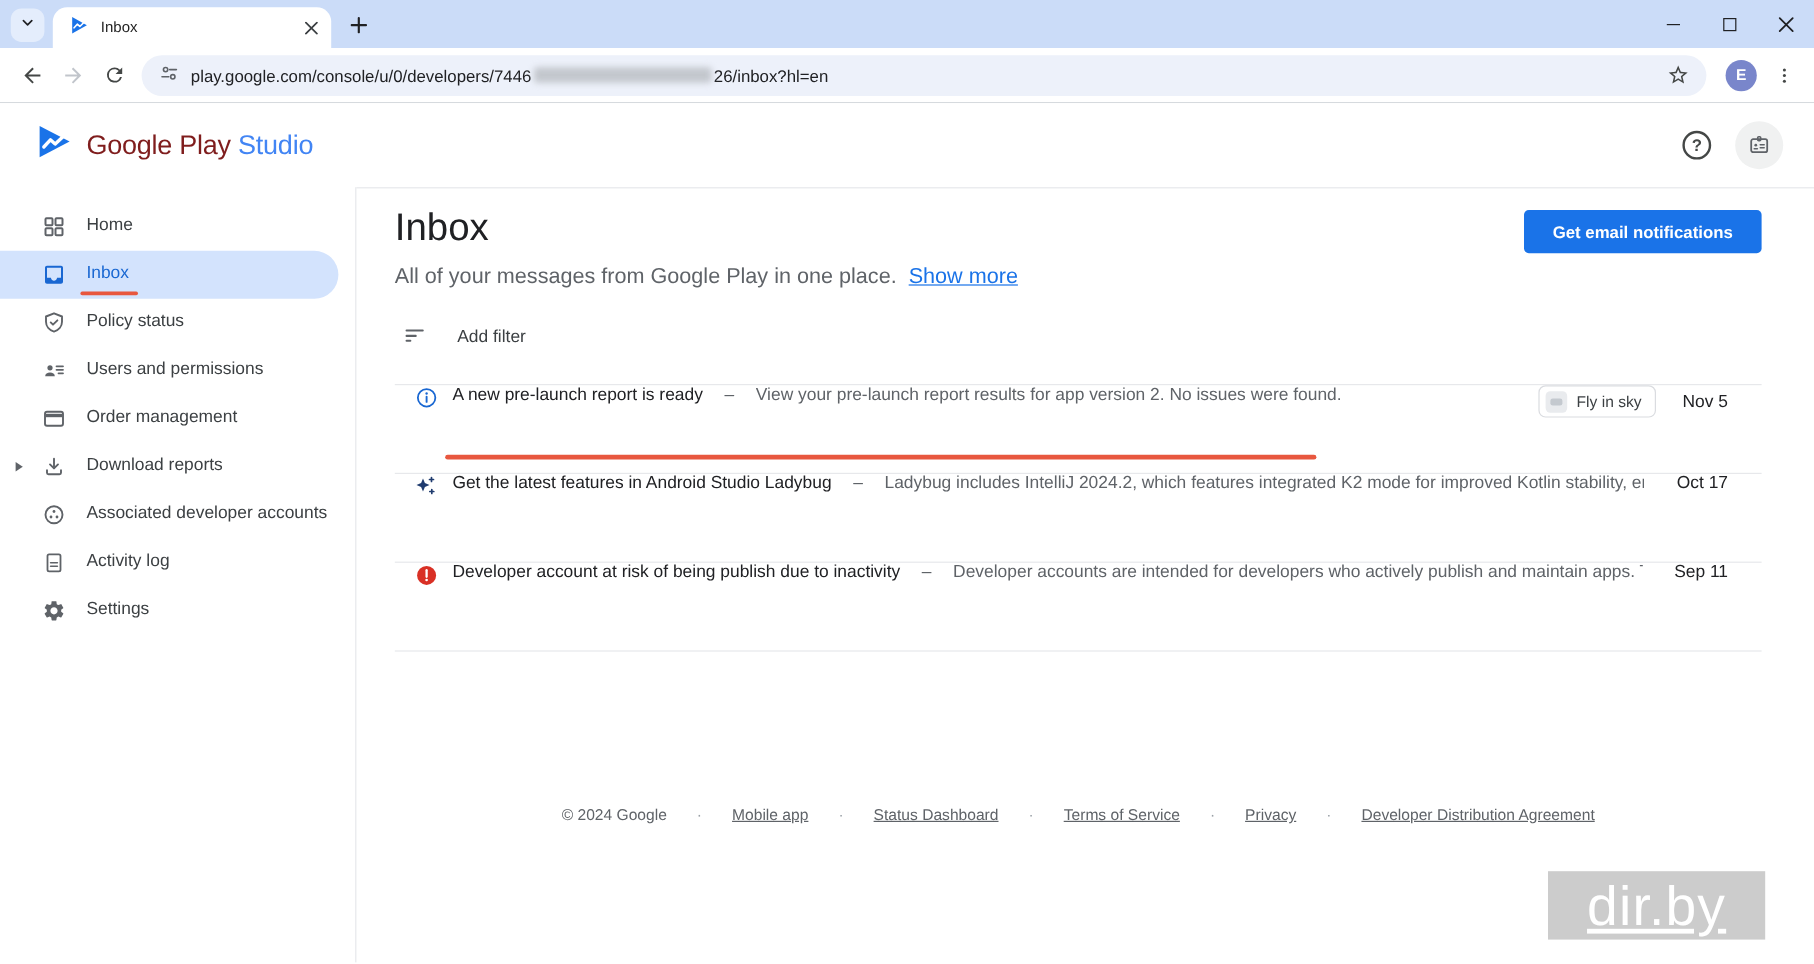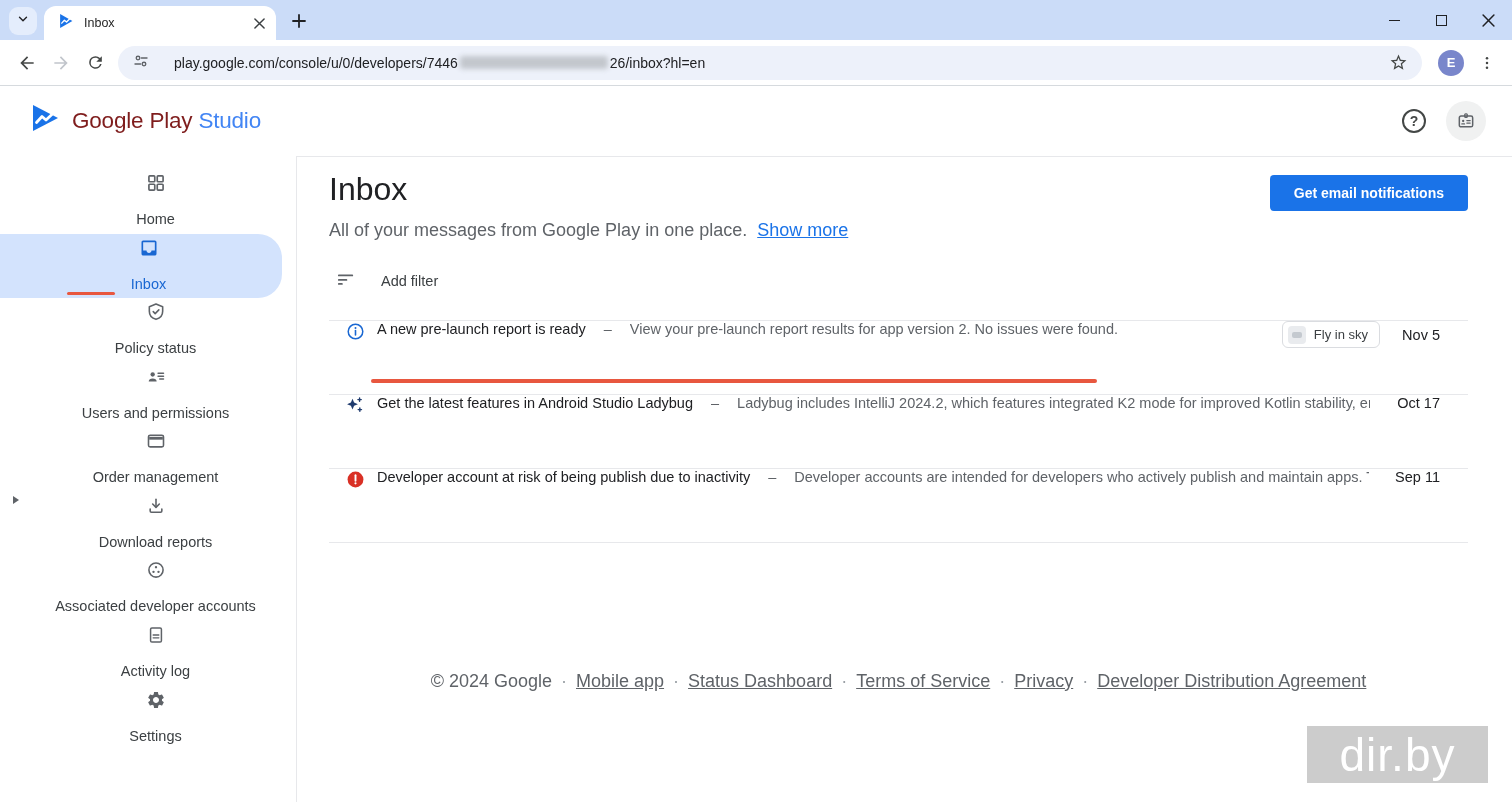--- a/index.html
+++ b/index.html
@@ -14,39 +14,39 @@
   .tab-close { width:18px; height:18px; display:flex; align-items:center; justify-content:center; border-radius:50%; }
   .newtab-btn { width:26px; height:26px; margin:0 0 6px 10px; display:flex; align-items:center; justify-content:center; }
   .win-controls { position:absolute; right:0; top:0; height:40px; display:flex; }
   .win-btn { width:47px; height:40px; display:flex; align-items:center; justify-content:center; }
   .glyph-min { width:11px; height:0; border-top:1.6px solid #202124; }
   .glyph-max { width:11px; height:11px; border:1.4px solid #202124; }
 
   .toolbar { height:46px; background:#fff; display:flex; align-items:center; padding:0 10px; border-bottom:1px solid #d6dade; }
   .nav-btn { width:34px; height:34px; display:flex; align-items:center; justify-content:center; border-radius:50%; }
   .omnibox { flex:1; height:34px; background:#edf1fa; border-radius:17px; display:flex; align-items:center; padding:0 14px; margin:0 6px; font-size:14px; color:#202124; }
-  .url-text { margin-left:24px; white-space:nowrap; }
+  .url-text { margin-left:9px; white-space:nowrap; }
   .url-redacted { display:inline-block; vertical-align:middle; width:148px; height:13px; margin:0 2px; background:#c3c7cd; border-radius:3px; filter:blur(2.5px); }
   .omni-star { margin-left:auto; display:flex; }
   .avatar { width:26px; height:26px; border-radius:50%; background:#7986cb; color:#fff; font-size:13px; font-weight:700; display:flex; align-items:center; justify-content:center; margin:0 8px 0 10px; }
   .menu-dots { width:30px; height:30px; display:flex; align-items:center; justify-content:center; }
 
   
   .app-header { height:70px; display:flex; align-items:center; justify-content:space-between; padding:0 26px 0 30px; background:#fff; }
   .brand { display:flex; align-items:center; gap:12px; font-size:22.5px; letter-spacing:-0.2px; }
   .brand-gray { color:#7f1d1d; }
   .brand-blue { color:#4285f4; margin-left:6px; }
   .header-right { display:flex; align-items:center; gap:20px; }
   .help-btn { width:24px; height:24px; border:2px solid #444746; border-radius:50%; display:flex; align-items:center; justify-content:center; font-size:14px; font-weight:700; color:#444746; }
   .badge-btn { width:40px; height:40px; border-radius:50%; background:#f0f1f1; display:flex; align-items:center; justify-content:center; }
 
   
   .app-body { display:flex; height:646px; }
   .sidebar { width:297px; border-right:1px solid #e7e8eb; padding-top:13px; flex-shrink:0; }
-  .side-item { position:relative; display:flex; align-items:center; min-height:40px; padding:4px 20px 4px 35px; gap:17px; color:#3c4043; font-size:14.5px; cursor:pointer;flex-direction:column; }
+  .side-item { position:relative; display:flex; align-items:center; min-height:40px; padding:4px 20px 4px 35px; gap:17px; color:#3c4043; font-size:14.5px; cursor:pointer; }
   .side-item .label { line-height:1.35; }
   .side-item.active { background:#d3e3fd; border-radius:0 24px 24px 0; margin-right:14px; color:#1967d2; font-weight:500; }
   .side-icon { width:20px; height:20px; flex-shrink:0; display:flex; align-items:center; justify-content:center; }
   .side-caret { position:absolute; left:13px; width:0; height:0; border-left:6px solid #5f6368; border-top:4.5px solid transparent; border-bottom:4.5px solid transparent; }
   .sidebar-annotation { position:absolute; left:67px; bottom:3px; width:48px; height:3.5px; background:#e8573f; border-radius:2px; }
 
   .main { flex:1; position:relative; border-top:1px solid #e7e8eb; padding:0 44px 0 32px; overflow:hidden; }
   .main-header { display:flex; justify-content:space-between; align-items:flex-start; padding-top:13px; }
   .page-title { font-size:32px; font-weight:500; color:#202124; line-height:38px; }
   .subtitle { margin-top:12px; font-size:18px; color:#5f6368; }
@@ -64,25 +64,25 @@
   .msg-title { font-size:14.5px; color:#202124; white-space:nowrap; }
   .msg-dash { color:#5f6368; margin:0 6px; font-size:14.5px; }
   .msg-snippet { flex:1; min-width:0; overflow:hidden; white-space:nowrap; color:#5f6368; font-size:14.5px; }
   .msg-right { display:flex; align-items:center; gap:16px; margin-left:14px; white-space:nowrap; }
   .msg-date { font-size:14.5px; color:#202124; text-align:right; min-width:44px; }
   .chip { display:flex; align-items:center; gap:8px; border:1px solid #dadce0; border-radius:6px; height:27px; padding:0 11px 0 5px; font-size:13px; color:#3c4043; background:#fff; }
   .chip-thumb { width:18px; height:18px; border-radius:4px; background:#e9ebee; display:flex; align-items:center; justify-content:center; }
   .chip-thumb::after { content:""; width:10px; height:6px; background:#c4c9cf; border-radius:2px; }
   .row-annotation { position:absolute; left:42px; bottom:11px; width:726px; height:4px; background:#e8573f; border-radius:3px; }
 
-  .main-footer { display:flex; justify-content:center; align-items:center; gap:9px; margin-top:128px; font-size:18px; color:#5f6368; }
+  .main-footer { display:flex; justify-content:center; align-items:center; gap:25px; margin-top:128px; font-size:13px; color:#5f6368; }
   .footer-link { text-decoration:underline; cursor:pointer; color:#5f6368; }
   .footer-sep { color:#9aa0a6; }
 
-  .watermark { position:absolute; right:24px; bottom:20px; width:181px; height:57px; background:rgba(0,0,0,0.2); color:#fff; display:flex; align-items:center; justify-content:center; font-size:46px; letter-spacing:1px; z-index:10; }
+  .watermark { position:absolute; right:41px; bottom:20px; width:181px; height:57px; background:rgba(0,0,0,0.2); color:#fff; display:flex; align-items:center; justify-content:center; font-size:46px; letter-spacing:1px; z-index:10;text-decoration:underline; }
 </style>
 </head>
 <body>
 
 <div class="tabstrip">
   <div class="tab-search-btn">
     <span>
       <svg width="14" height="14" viewBox="0 0 24 24">
           <polyline points="6,9 12,15 18,9" fill="none" stroke="#202124" stroke-width="2.4" stroke-linecap="round" stroke-linejoin="round"></polyline>
         </svg>

